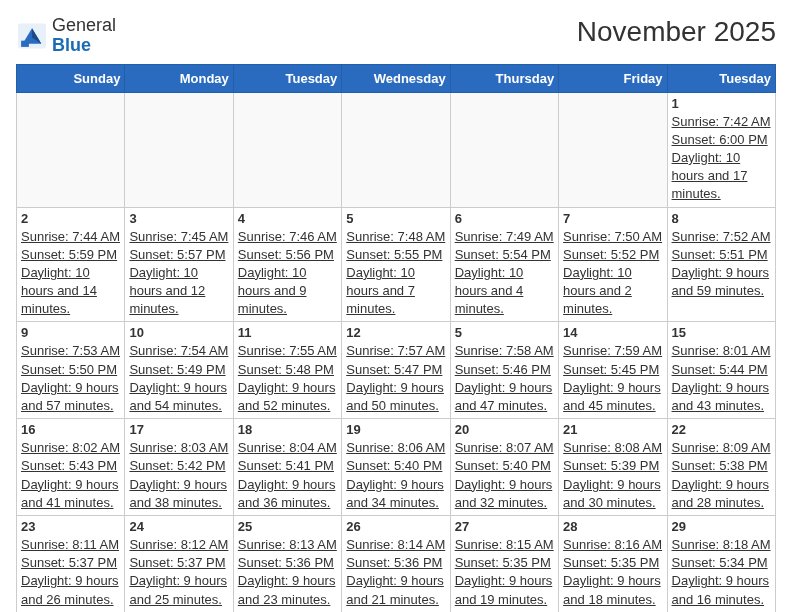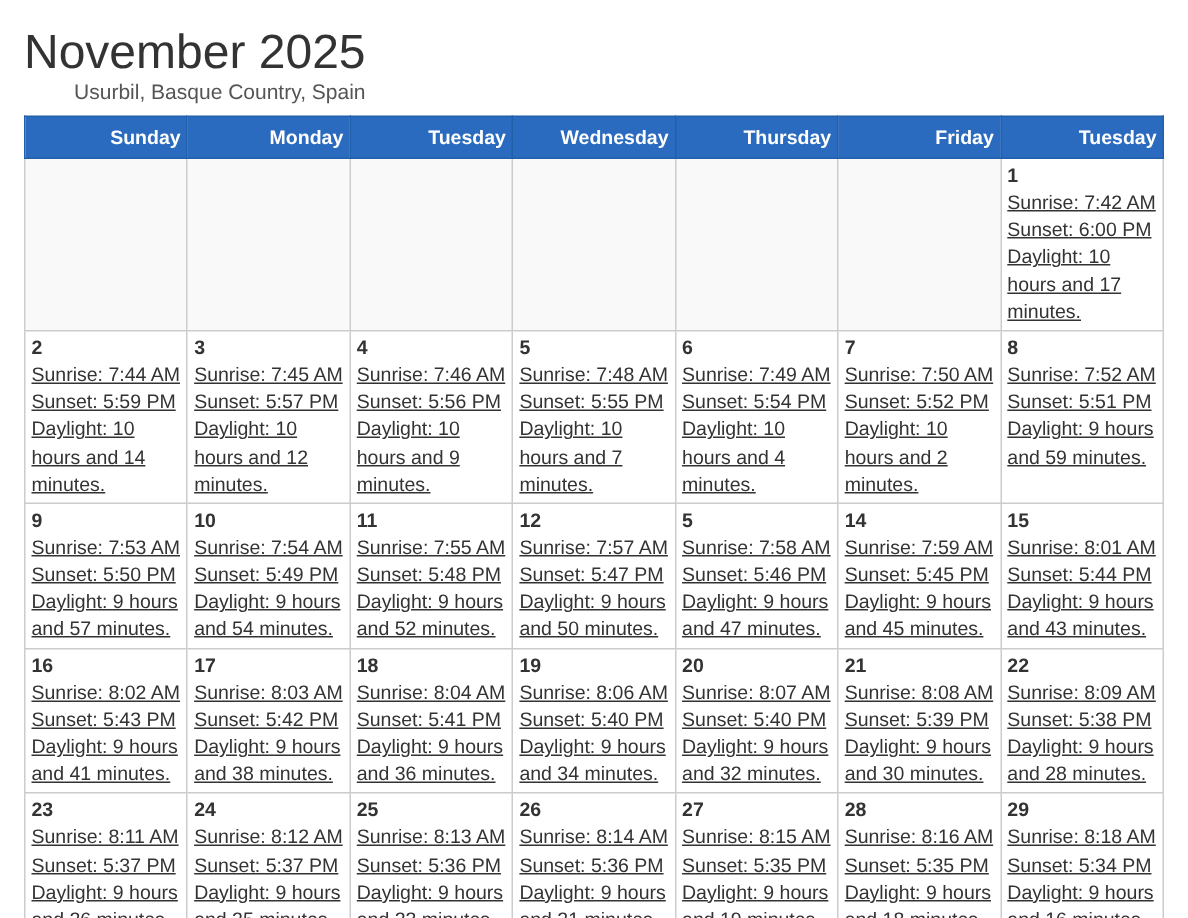--- a/index.html
+++ b/index.html
@@ -31,21 +31,21 @@
       font-weight: bold;
     }
     .logo-icon {
       width: 32px;
       height: 28px;
     }
     .title-block {
       text-align: right;
     }
     .month-title {
-      font-size: 32px;
+      font-size: 28px;
       color: #333;
       font-weight: normal;
     }
     .location {
       font-size: 14px;
       color: #555;
     }
     .calendar {
       width: 100%;
       border-collapse: collapse;
@@ -87,23 +87,34 @@
       background: #f9f9f9;
     }
     .last-row td {
       height: 60px;
     }
   </style>
 </head>
 <body>
 
 <div class="header">
+  <div class="logo">
+    <svg class="logo-icon" viewBox="0 0 40 36" xmlns="http://www.w3.org/2000/svg">
+      <rect x="2" y="2" width="36" height="32" rx="3" fill="#e8f0fa"></rect>
+      <polygon points="8,28 20,8 32,28" fill="#2a6bbf"></polygon>
+      <polygon points="20,8 32,28 20,20" fill="#1a4a8a"></polygon>
+      <rect x="6" y="24" width="10" height="8" fill="#2a6bbf"></rect>
+    </svg>
+    <div class="logo-text">
+      <div>General</div>
+      <div><span>Blue</span></div>
+    </div>
+  </div>
   <div class="title-block">
     <div class="month-title">November 2025</div>
-    <div class="location">Usurbil, Basque Country, Spain</div>
   </div>
 </div>
 
 <table class="calendar">
   <thead>
     <tr>
       <th>Sunday</th>
       <th>Monday</th>
       <th>Tuesday</th>
       <th>Wednesday</th>

